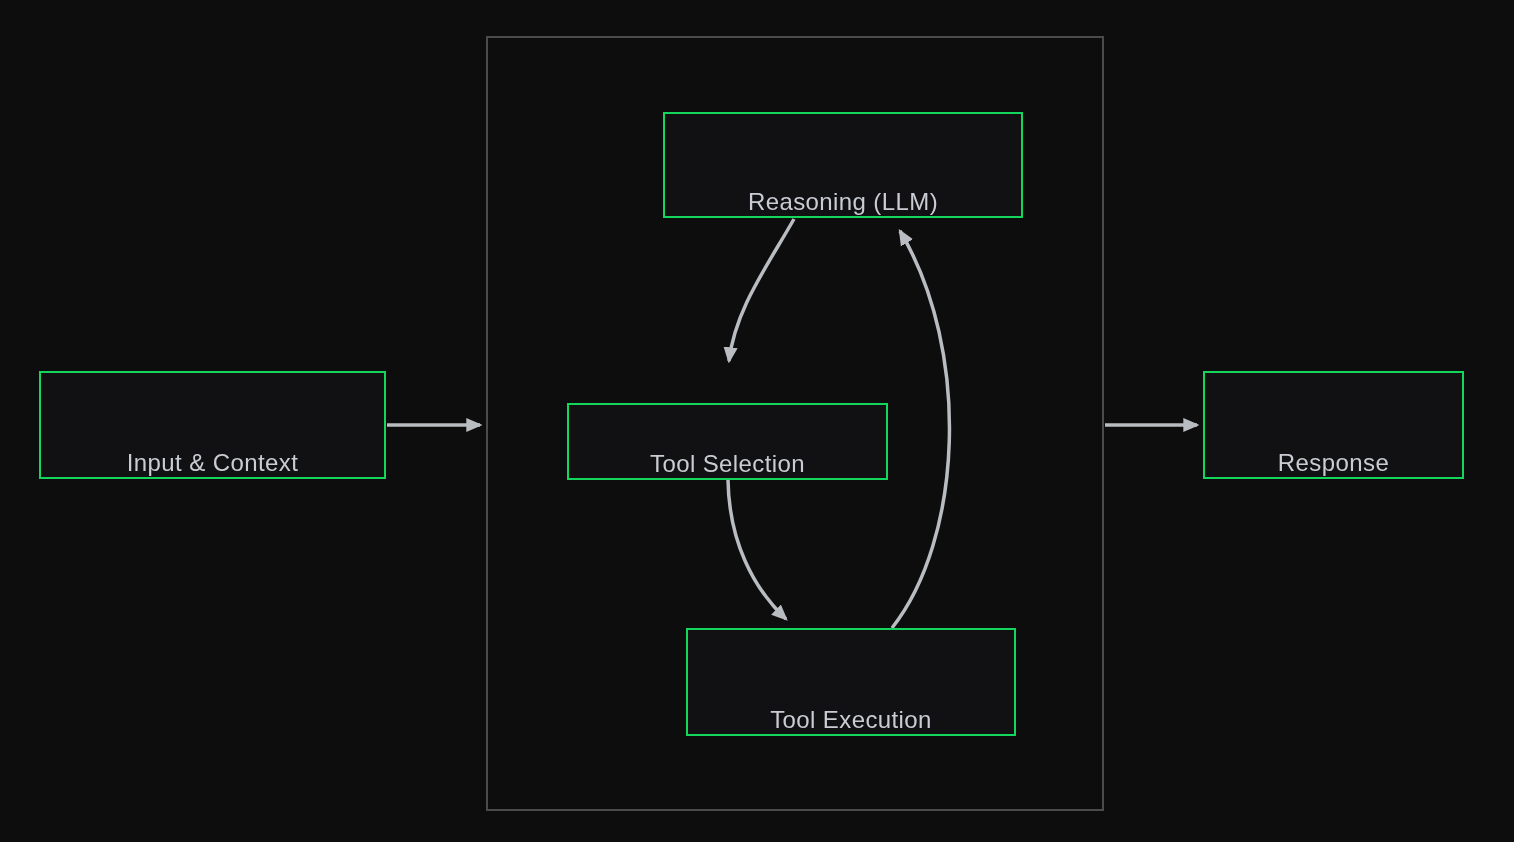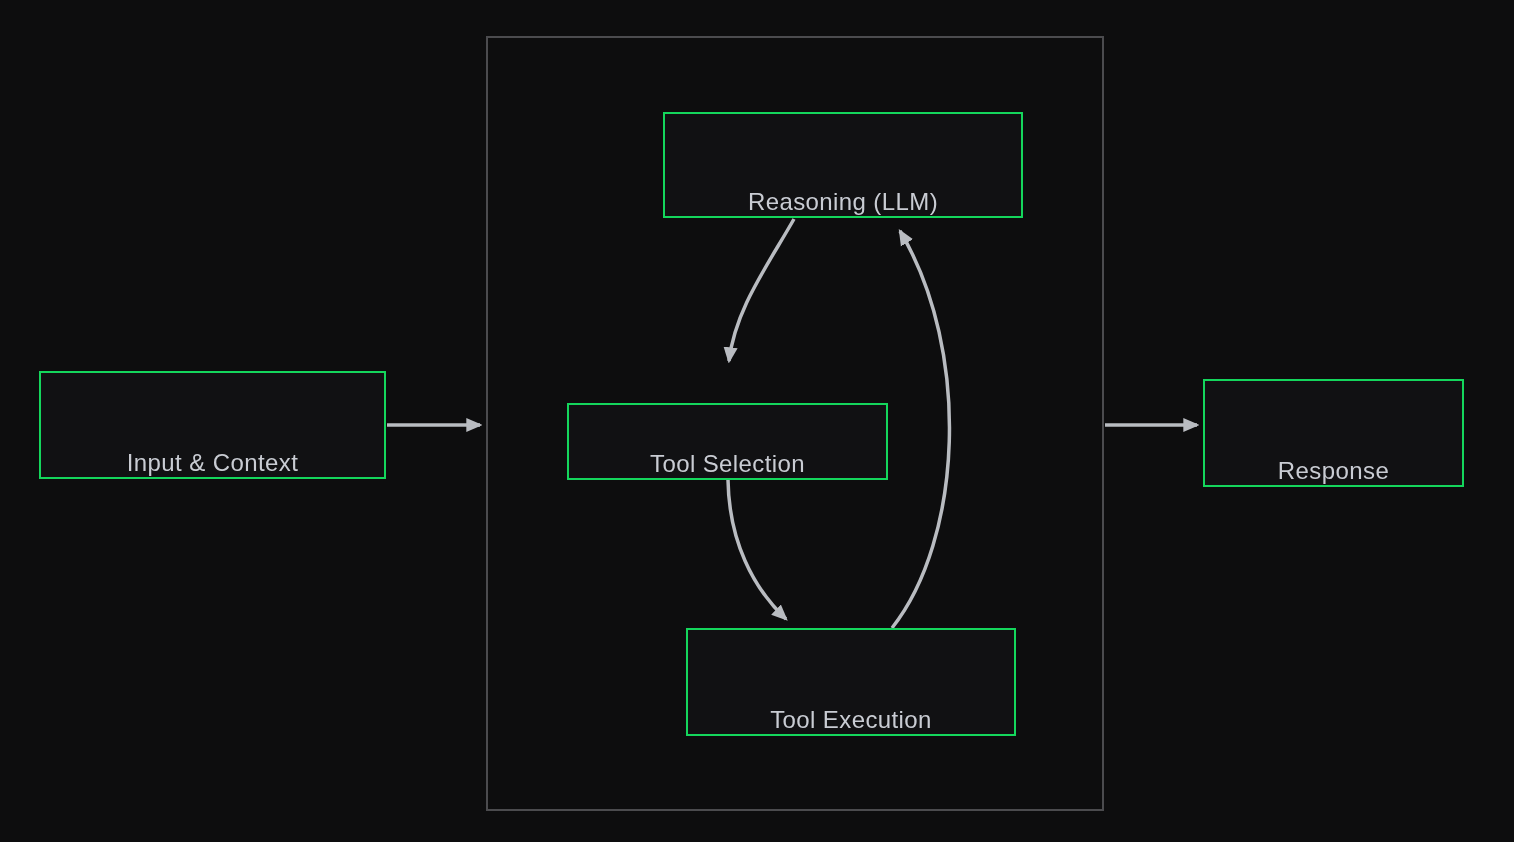--- a/index.html
+++ b/index.html
@@ -54,21 +54,21 @@
     color: var(--node-text);
     font-size: 24px;
     letter-spacing: 0.4px;
     z-index: 3;
     text-align: center;
   }
   .node-input-context  { left: 39px;   top: 371px; width: 347px; height: 108px; }
   .node-reasoning      { left: 663px;  top: 112px; width: 360px; height: 106px; }
   .node-tool-selection { left: 567px;  top: 371px; width: 321px; height: 77px; margin-top: 32px; }
   .node-tool-execution { left: 678px;  top: 628px; width: 330px; height: 108px; margin-left: 8px; }
-  .node-response       { left: 1203px; top: 371px; width: 261px; height: 108px; margin-top: 8px; }
+  .node-response       { left: 1203px; top: 371px; width: 261px; height: 108px; }
   .edge-path {
     fill: none;
     stroke: var(--arrow);
     stroke-width: 3.5;
   }
 </style>
 </head>
 <body>
 
 <div class="stage">

